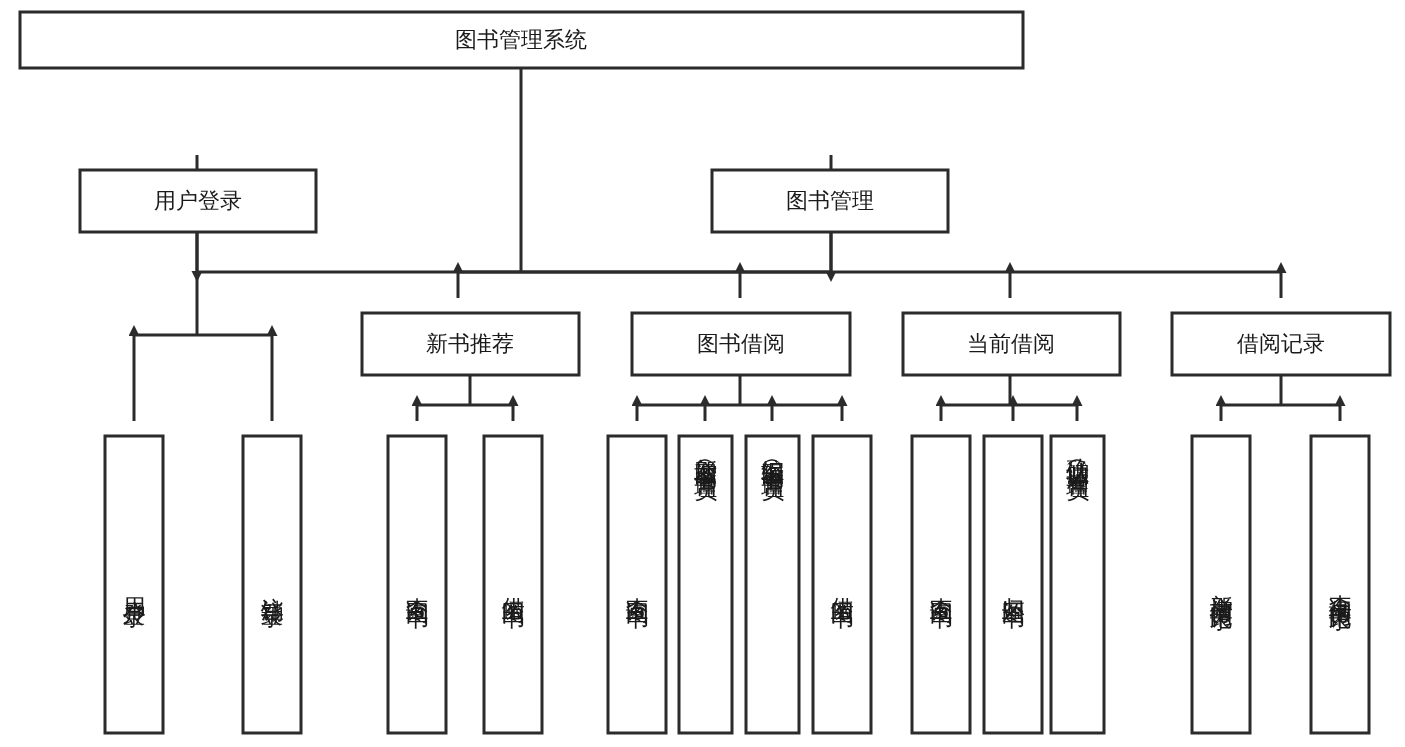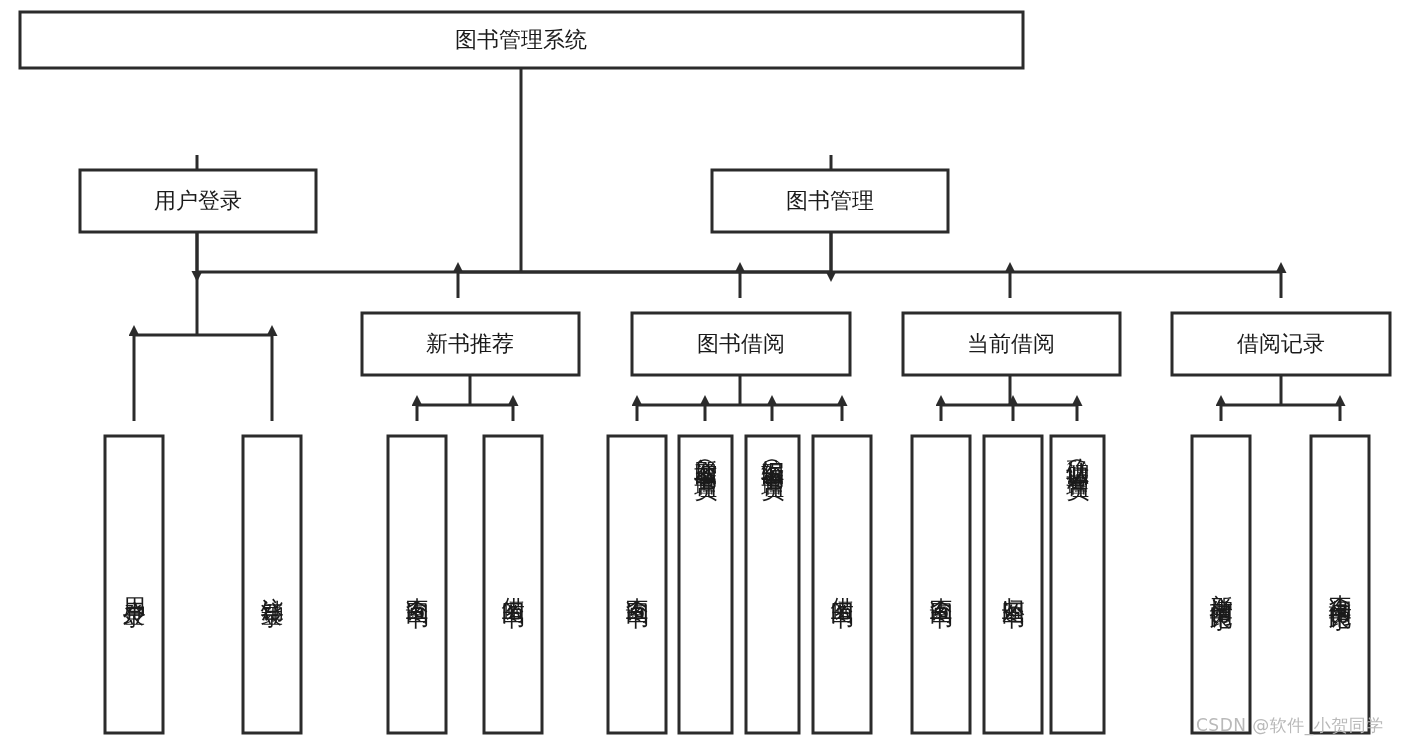--- a/index.html
+++ b/index.html
@@ -234,14 +234,13 @@
   <div class="vtext-wrap" style="left:1051px; top:440px; width:53px; height:289px; align-items:flex-start;">
     <span class="vtext">确认归还（管理员）</span>
   </div>
   <div class="vtext-wrap" style="left:1192px; top:436px; width:58px; height:297px;">
     <span class="vtext">新增借阅记录</span>
   </div>
   <div class="vtext-wrap" style="left:1311px; top:436px; width:58px; height:297px;">
     <span class="vtext">查询借阅记录</span>
   </div>
 
-  <div class="watermark">CSDN @软件_小贺同学</div>
 </div>
 
 </body></html>

